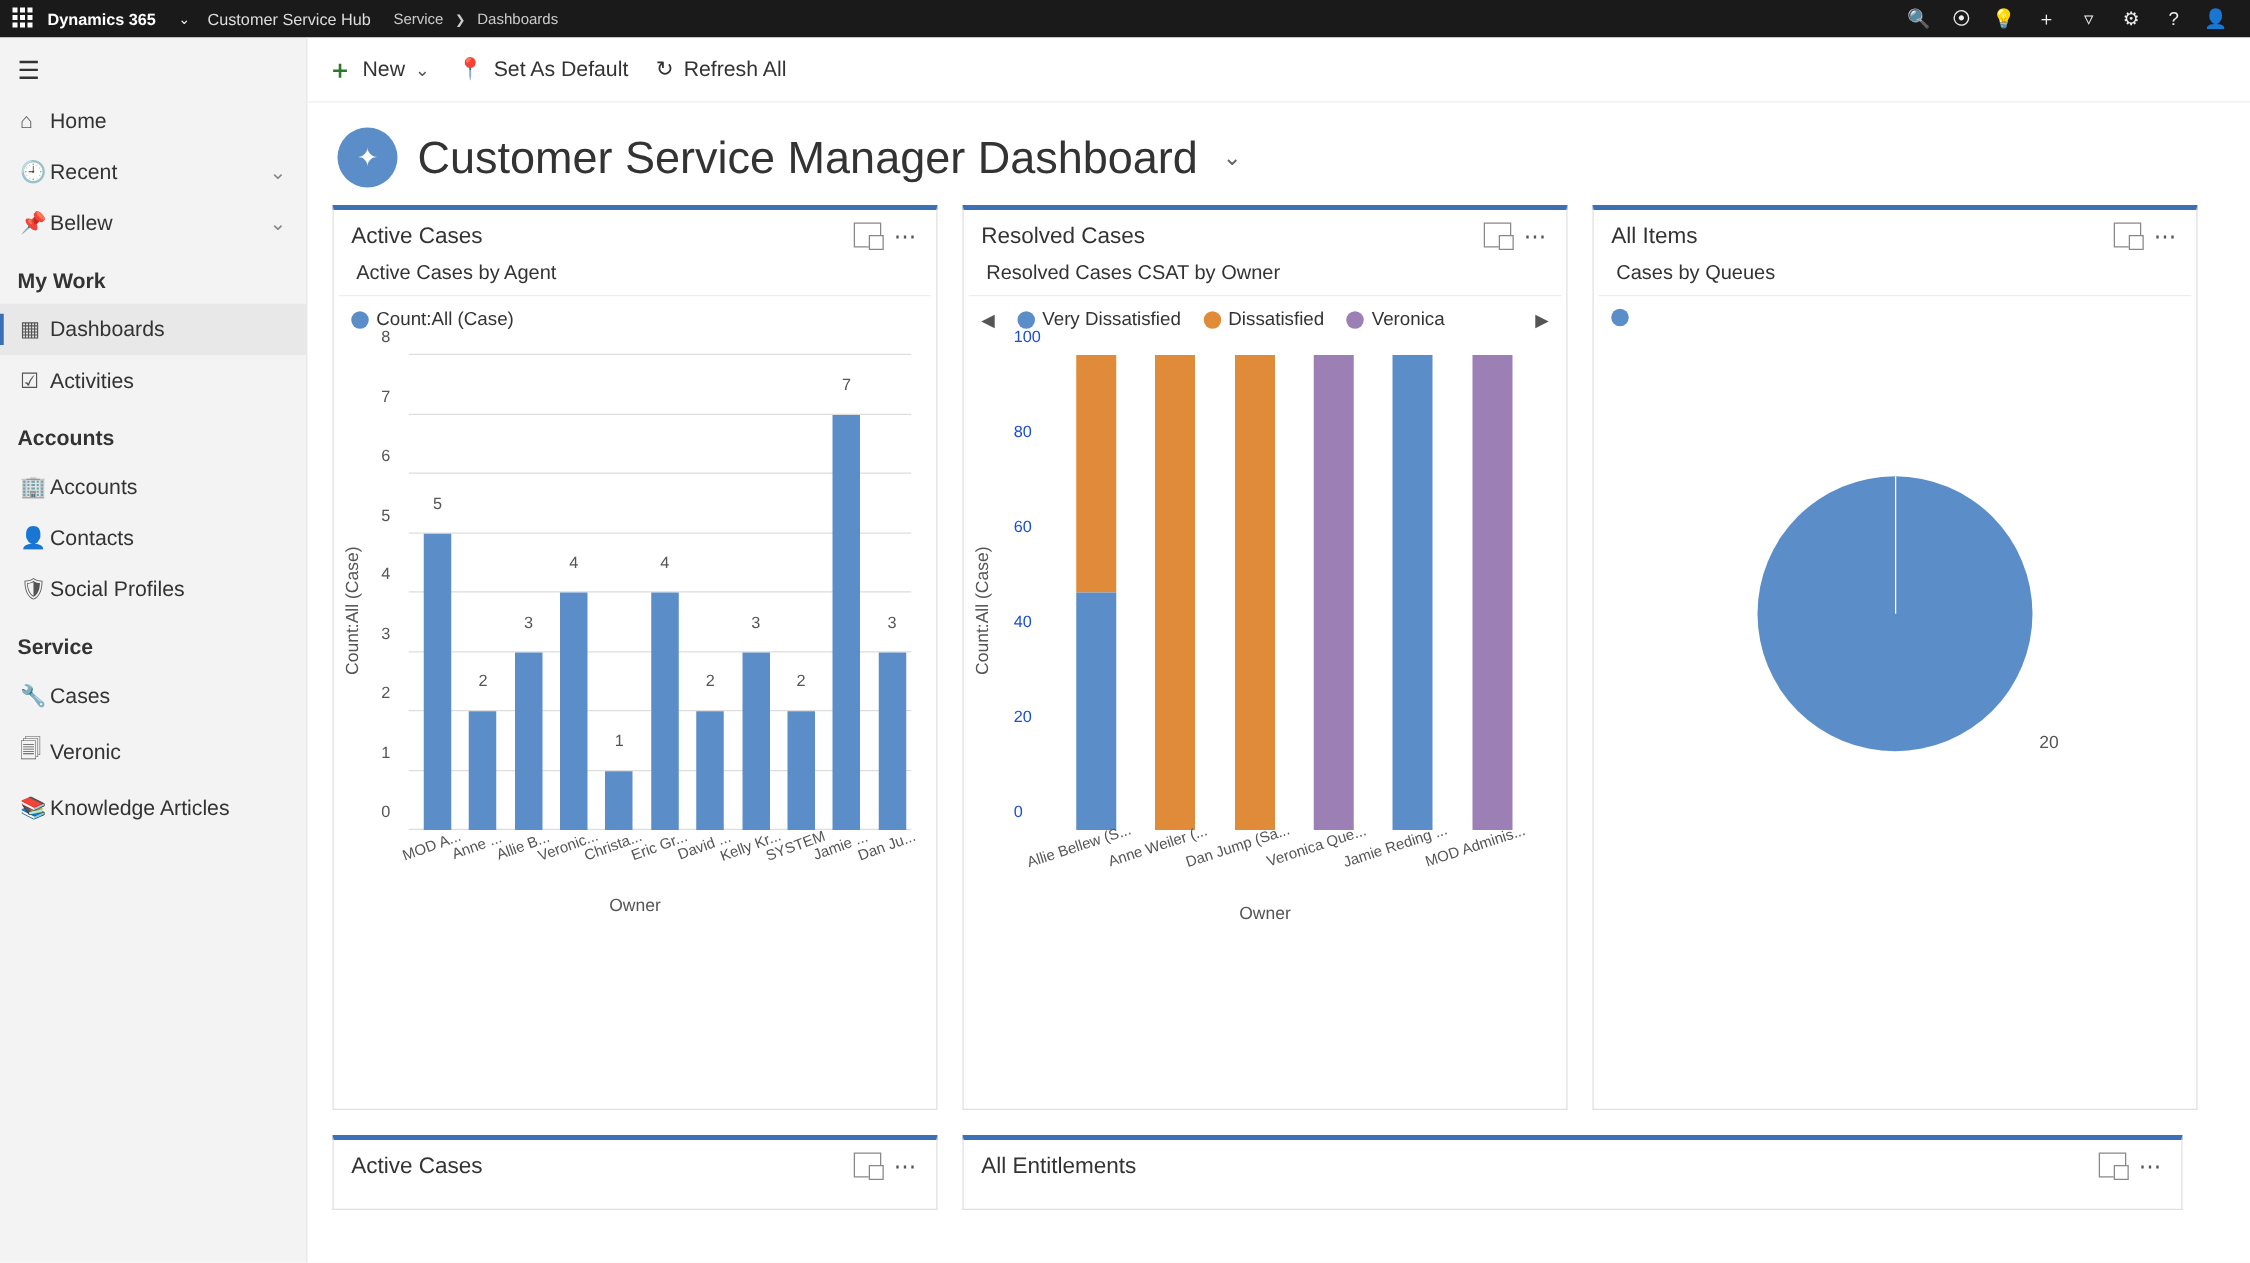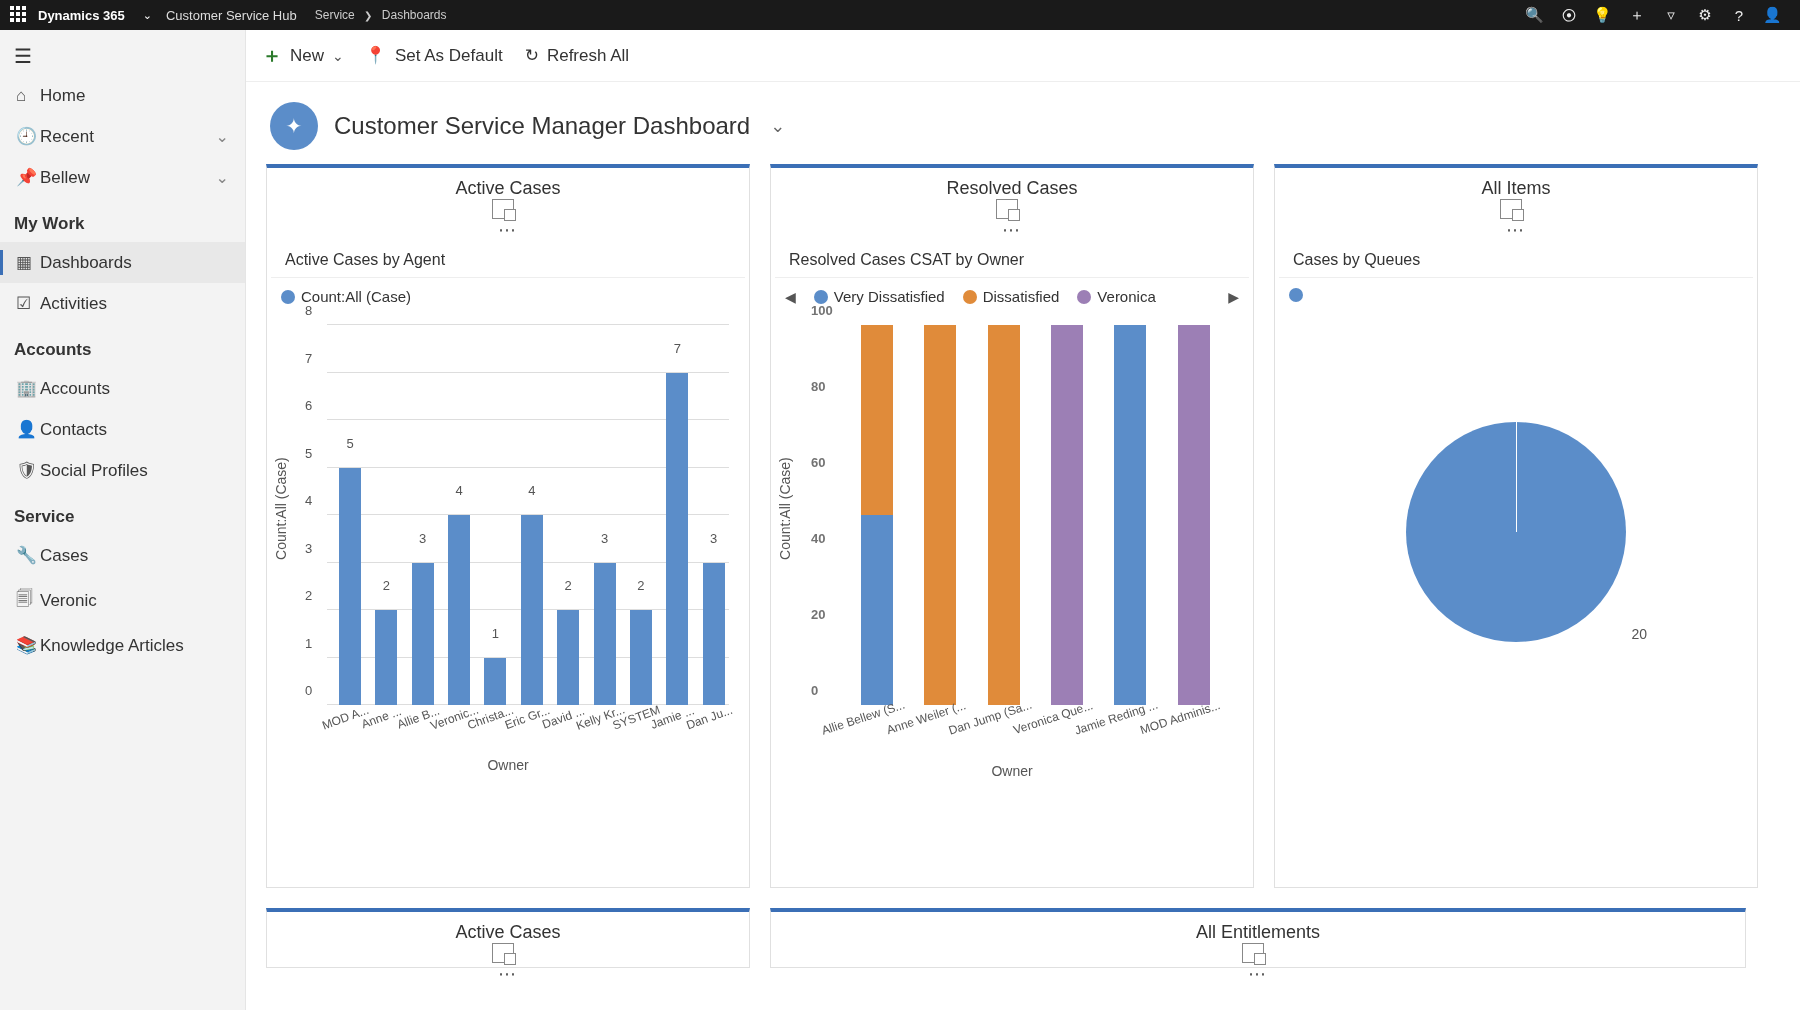--- a/index.html
+++ b/index.html
@@ -34,29 +34,29 @@
 .main { flex: 1; background: #fff; display:flex; flex-direction:column; overflow:hidden;}
 .cmdbar { height: 52px; display: flex; align-items: center; padding: 0 16px; border-bottom: 1px solid #eee; gap: 22px;}
 .cmdbar .btn { display: flex; align-items: center; gap: 8px; font-size: 17px; color: #333; cursor:pointer;}
 .cmdbar .plus { color: #2b7a2b; font-size: 20px; font-weight:600;}
 .cmdbar .chevd { color:#555; font-size:14px;}
 .cmdbar .pin { color:#c77536; }
 .cmdbar .ref { font-size:17px;}
 
 .titlebar { display:flex; align-items:center; padding: 20px 24px 10px; gap:16px;}
 .titlebar .badge { width:48px; height:48px; border-radius:50%; background:#5b8dc9; display:flex; align-items:center; justify-content:center; color:#fff; font-size:20px;}
-.titlebar h1 { font-size: 24px; font-weight: 400; color:#333;}
+.titlebar h1 { font-size: 36px; font-weight: 400; color:#333;}
 .titlebar .tchev { font-size:18px; color:#666; cursor:pointer; margin-left:4px;}
 
 .cards { padding: 4px 20px; display:flex; gap:20px; flex-wrap:wrap;}
 .card { background:#fff; border:1px solid #e0e0e0; border-top:4px solid #3b6fb6; width: 484px; display:flex; flex-direction:column;}
 .card.tall { height: 724px;}
 .card.wide { width: 976px;}
 .card.short { height: 60px;}
-.card .chead { display:flex; align-items:center; padding:10px 14px 6px;flex-direction:column; }
+.card .chead { display:flex; align-items:flex-start; padding:10px 14px 6px; }
 .card .chead .ctitle { font-size:18px; color:#333; font-weight:500;}
 .card .chead .csp { flex:1;}
 .card .chead .cicon { width:22px; height:20px; border:1px solid #888; position:relative; cursor:pointer; margin-right:10px;}
 .card .chead .cicon::after{content:""; position:absolute; right:-3px; bottom:-3px; width:10px; height:10px; border:1px solid #888; background:#fff;}
 .card .chead .dots { font-size:18px; letter-spacing:2px; cursor:pointer; color:#555;}
 .card .csub { padding: 4px 14px 8px; font-size:16px; color:#333; border-bottom:1px solid #eee; margin:0 4px;}
 .card .legend { display:flex; align-items:center; gap:18px; padding:10px 14px; font-size:15px; color:#333;}
 .card .legend .navL,.card .legend .navR {color:#555; cursor:pointer; font-size:14px;}
 .card .lg { display:flex; align-items:center; gap:6px;}
 .card .lg .dot { width:14px; height:14px; border-radius:50%;}
@@ -68,21 +68,21 @@
 .bars1 .ylab { position:absolute; left:-22px; transform:translateY(-50%); font-size:13px; color:#555;}
 .bars1 .barwrap { position:absolute; bottom:0; width:22px; background:#5b8dc9;}
 .bars1 .vlab { position:absolute; transform:translate(-50%,-100%); font-size:13px; color:#555;}
 .xlabs1 { position:relative; height:50px; margin-left:50px;}
 .xlabs1 span { position:absolute; transform: rotate(-20deg) translateX(-50%); transform-origin: left top; font-size:12px; color:#555; white-space:nowrap;}
 .axisTitleX { text-align:center; font-size:14px; color:#555; padding-top:2px;}
 .axisTitleY { position:absolute; left:6px; top:50%; transform: rotate(-90deg) translateX(40%); transform-origin:left top; font-size:14px; color:#555;}
 
 
 .bars2 { position:relative; height:380px; margin:10px 10px 0 60px;}
-.bars2 .ylab2 { position:absolute; left:-30px; transform:translateY(-50%); font-size:13px; color:#737373;font-weight:bold;}
+.bars2 .ylab2 { position:absolute; left:-30px; transform:translateY(-50%); font-size:13px; color:#1d4ed8;}
 .bars2 .col { position:absolute; bottom:0; width:32px; display:flex; flex-direction:column-reverse;}
 .bars2 .seg { width:100%;}
 .xlabs2 { position:relative; height:56px; margin-left:60px;}
 .xlabs2 span { position:absolute; transform: rotate(-18deg) translateX(-50%); transform-origin:left top; font-size:12px; color:#555; white-space:nowrap;}
 
 
 .piewrap { position:relative; height:440px; display:flex; align-items:center; justify-content:center;}
 .pie { width:220px; height:220px; border-radius:50%; background:#5b8dc9; position:relative;}
 .pie .slit { position:absolute; left:50%; top:0; width:1px; height:50%; background:#fff;}
 .pielab { position:absolute; font-size:14px; color:#555;}

